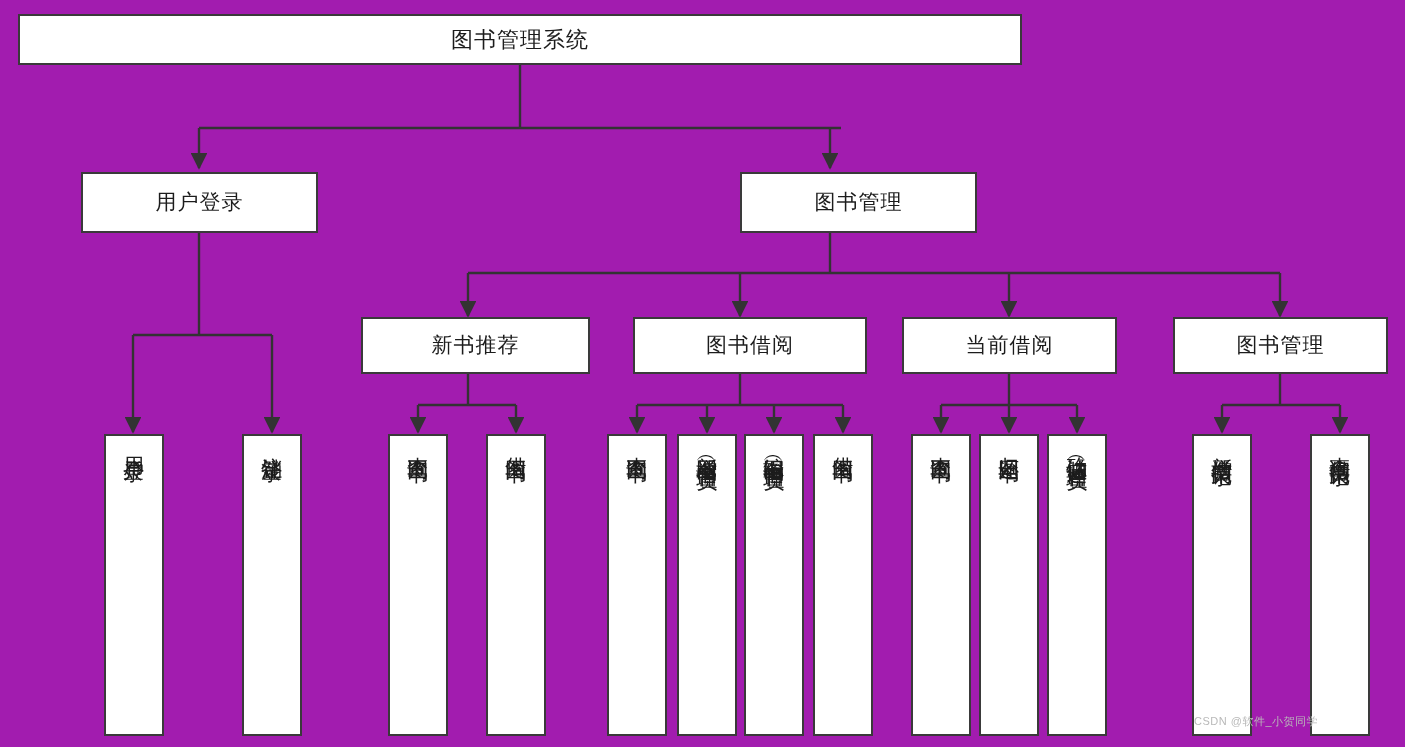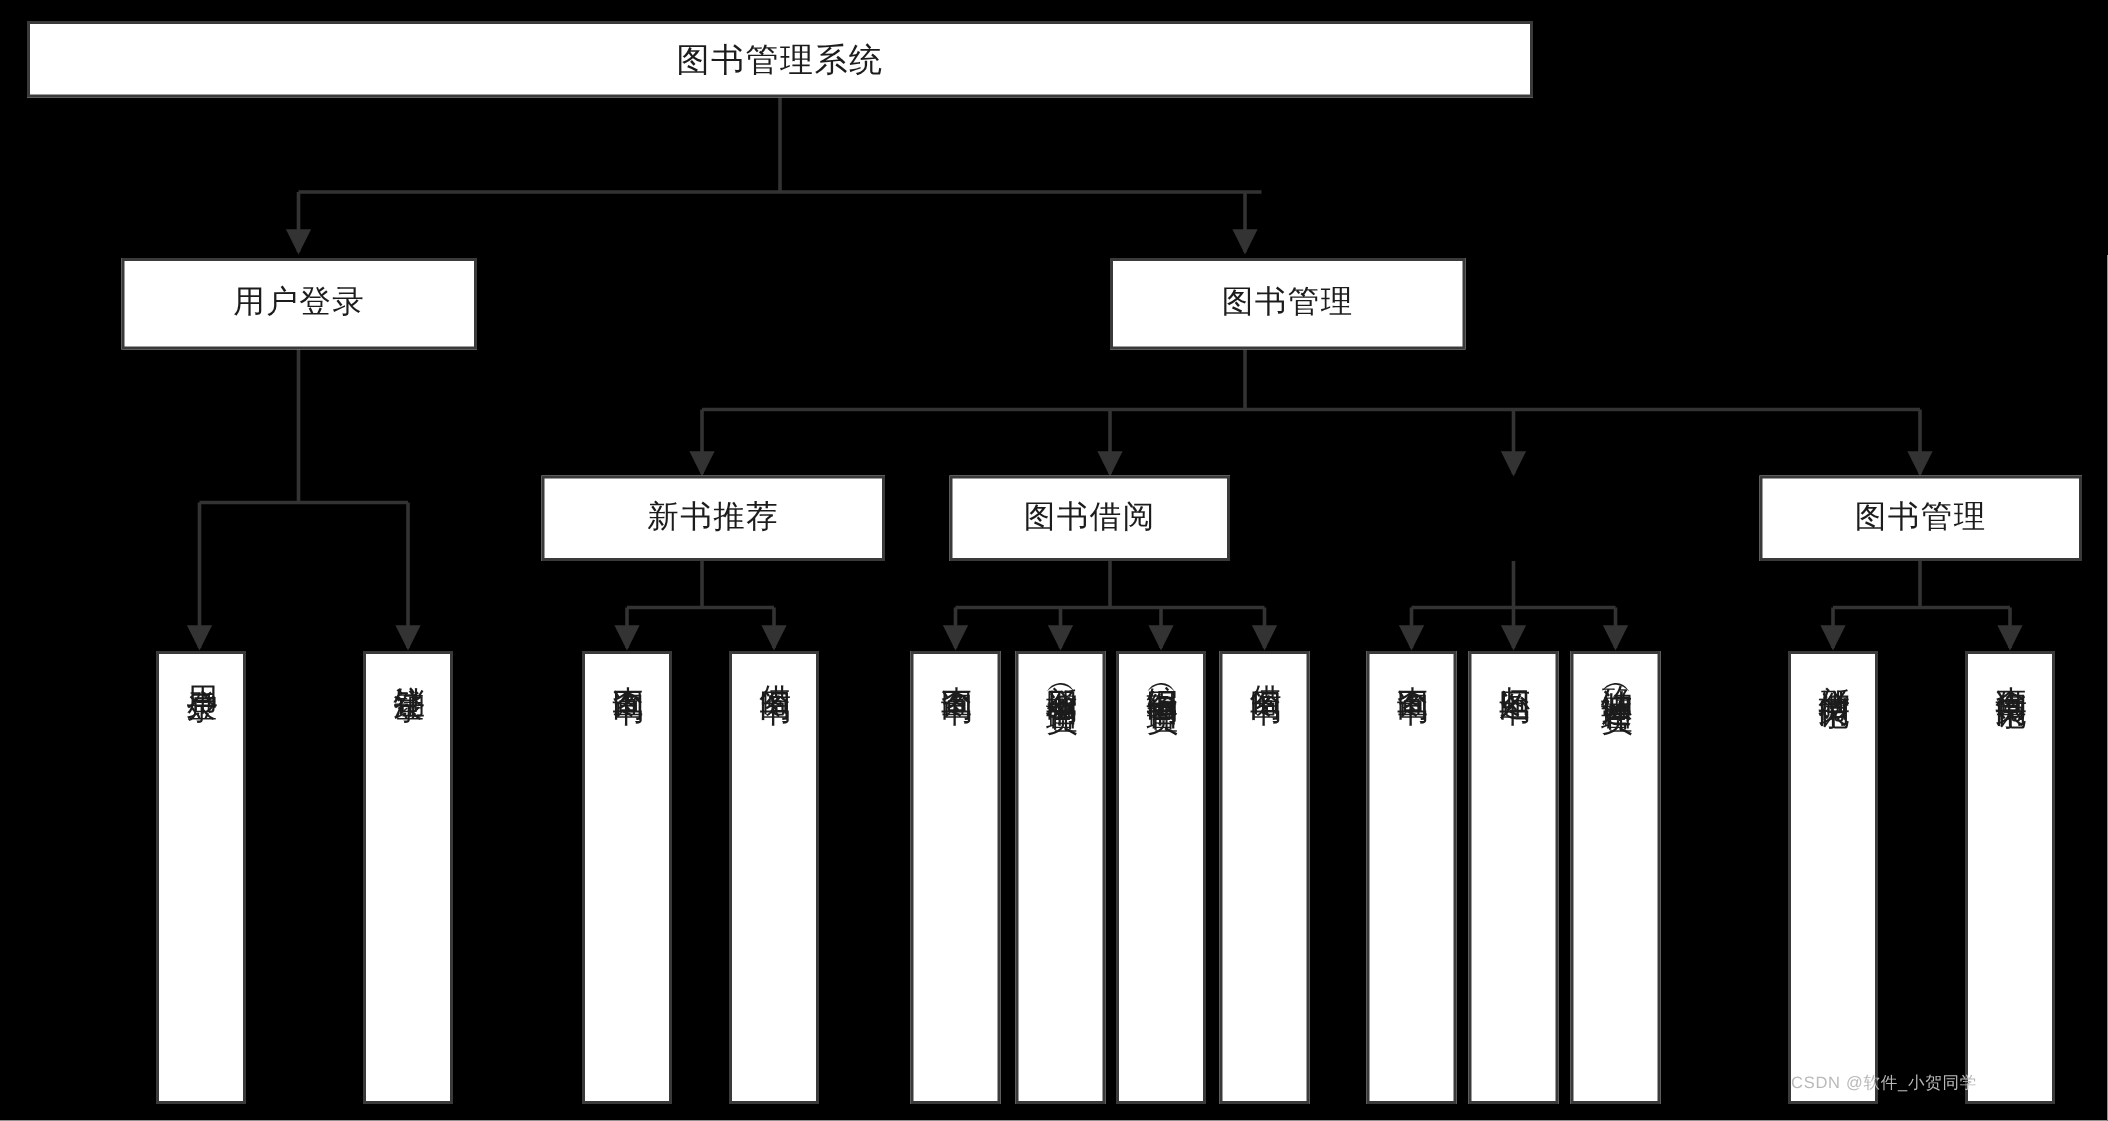--- a/index.html
+++ b/index.html
@@ -9,21 +9,21 @@
     background: #ffffff;
   }
   body {
     font-family: "Liberation Sans", "DejaVu Sans", sans-serif;
     color: #1a1a1a;
   }
   #diagram-root {
     position: relative;
     width: 1405px;
     height: 747px;
-    background: #000000;
+    background: #a21caf;
     overflow: hidden;
   }
   svg.edges {
     position: absolute;
     left: 0;
     top: 0;
     width: 1405px;
     height: 747px;
     pointer-events: none;
   }
@@ -132,22 +132,25 @@
   <div class="node node-h" style="left:81px; top:172px; width:237px; height:61px;">
     <span class="node-label">用户登录</span>
   </div>
   <div class="node node-h" style="left:740px; top:172px; width:237px; height:61px;">
     <span class="node-label">图书管理</span>
   </div>
 
   <div class="node node-h" style="left:361px; top:317px; width:229px; height:57px;">
     <span class="node-label">新书推荐</span>
   </div>
-  <div class="node node-h" style="left:633px; top:317px; width:187px; height:57px;">
+  <div class="node node-h" style="left:633px; top:317px; width:234px; height:57px;">
     <span class="node-label">图书借阅</span>
+  </div>
+  <div class="node node-h" style="left:902px; top:317px; width:215px; height:57px;">
+    <span class="node-label">当前借阅</span>
   </div>
   <div class="node node-h" style="left:1173px; top:317px; width:215px; height:57px;">
     <span class="node-label">图书管理</span>
   </div>
 
   <div class="node node-v" style="left:104px; top:434px; width:60px; height:302px;">
     <span class="node-label">用户登录</span>
   </div>
   <div class="node node-v" style="left:242px; top:434px; width:60px; height:302px;">
     <span class="node-label">注销登录</span>

